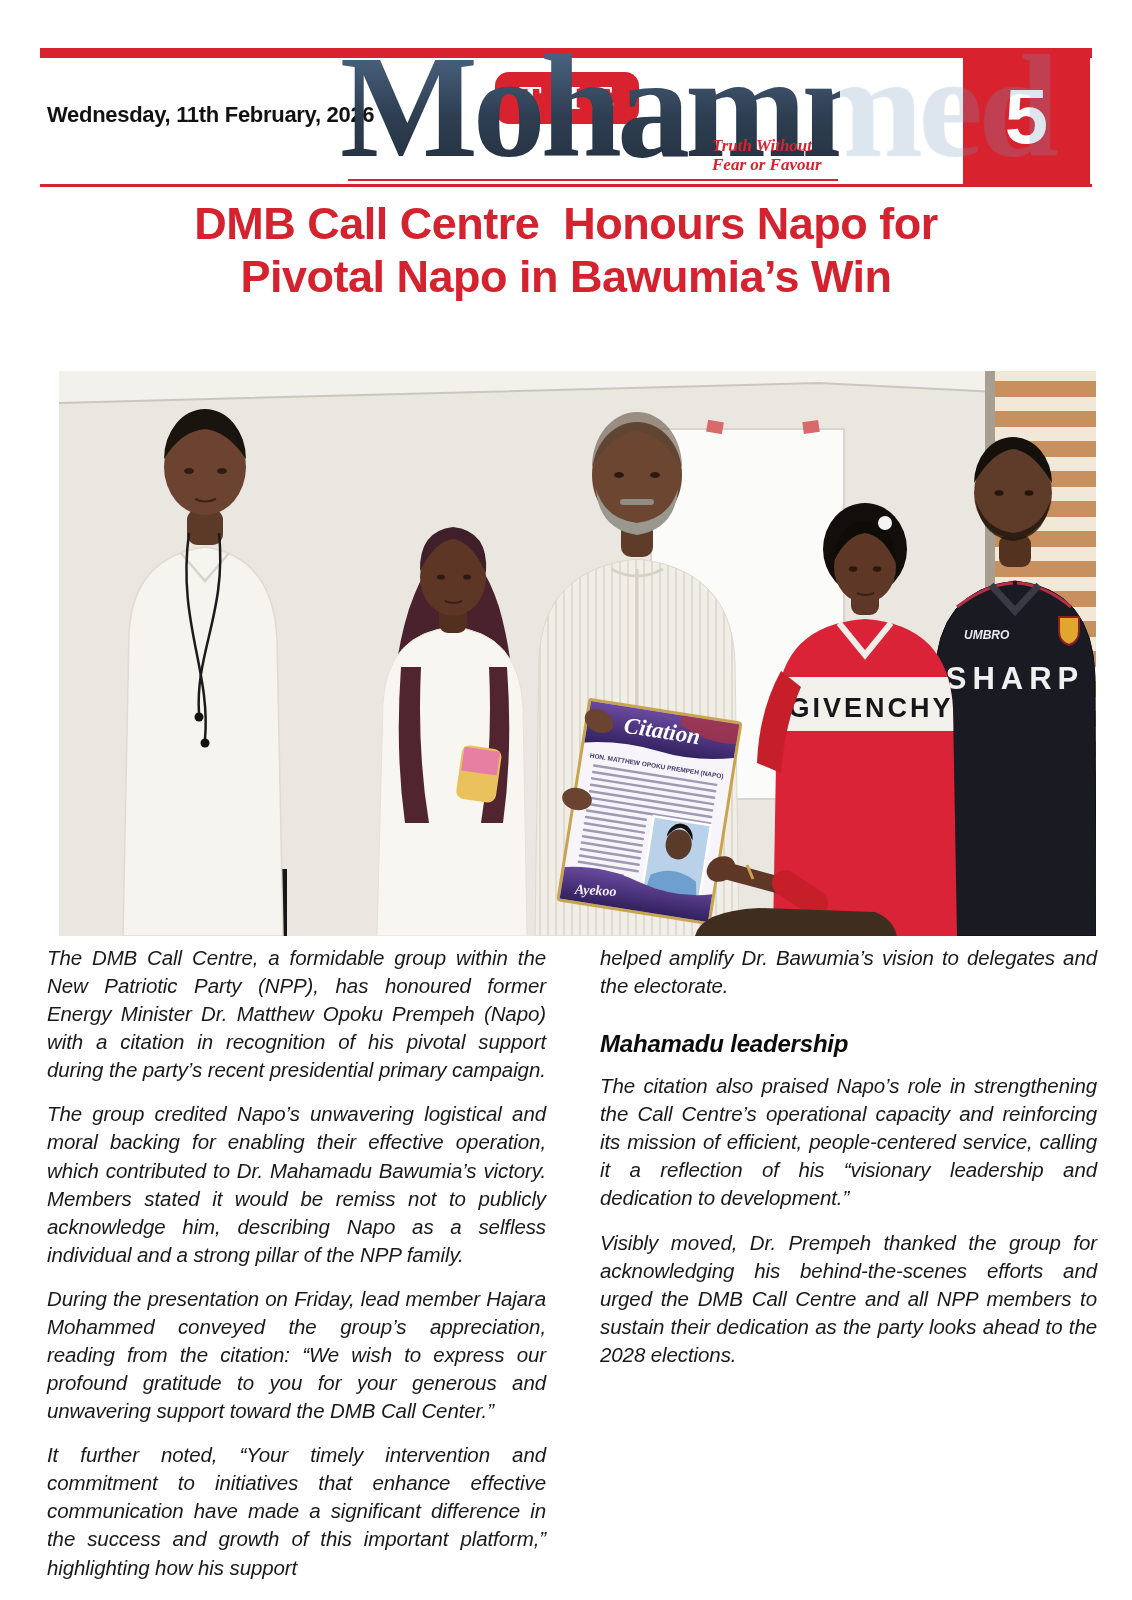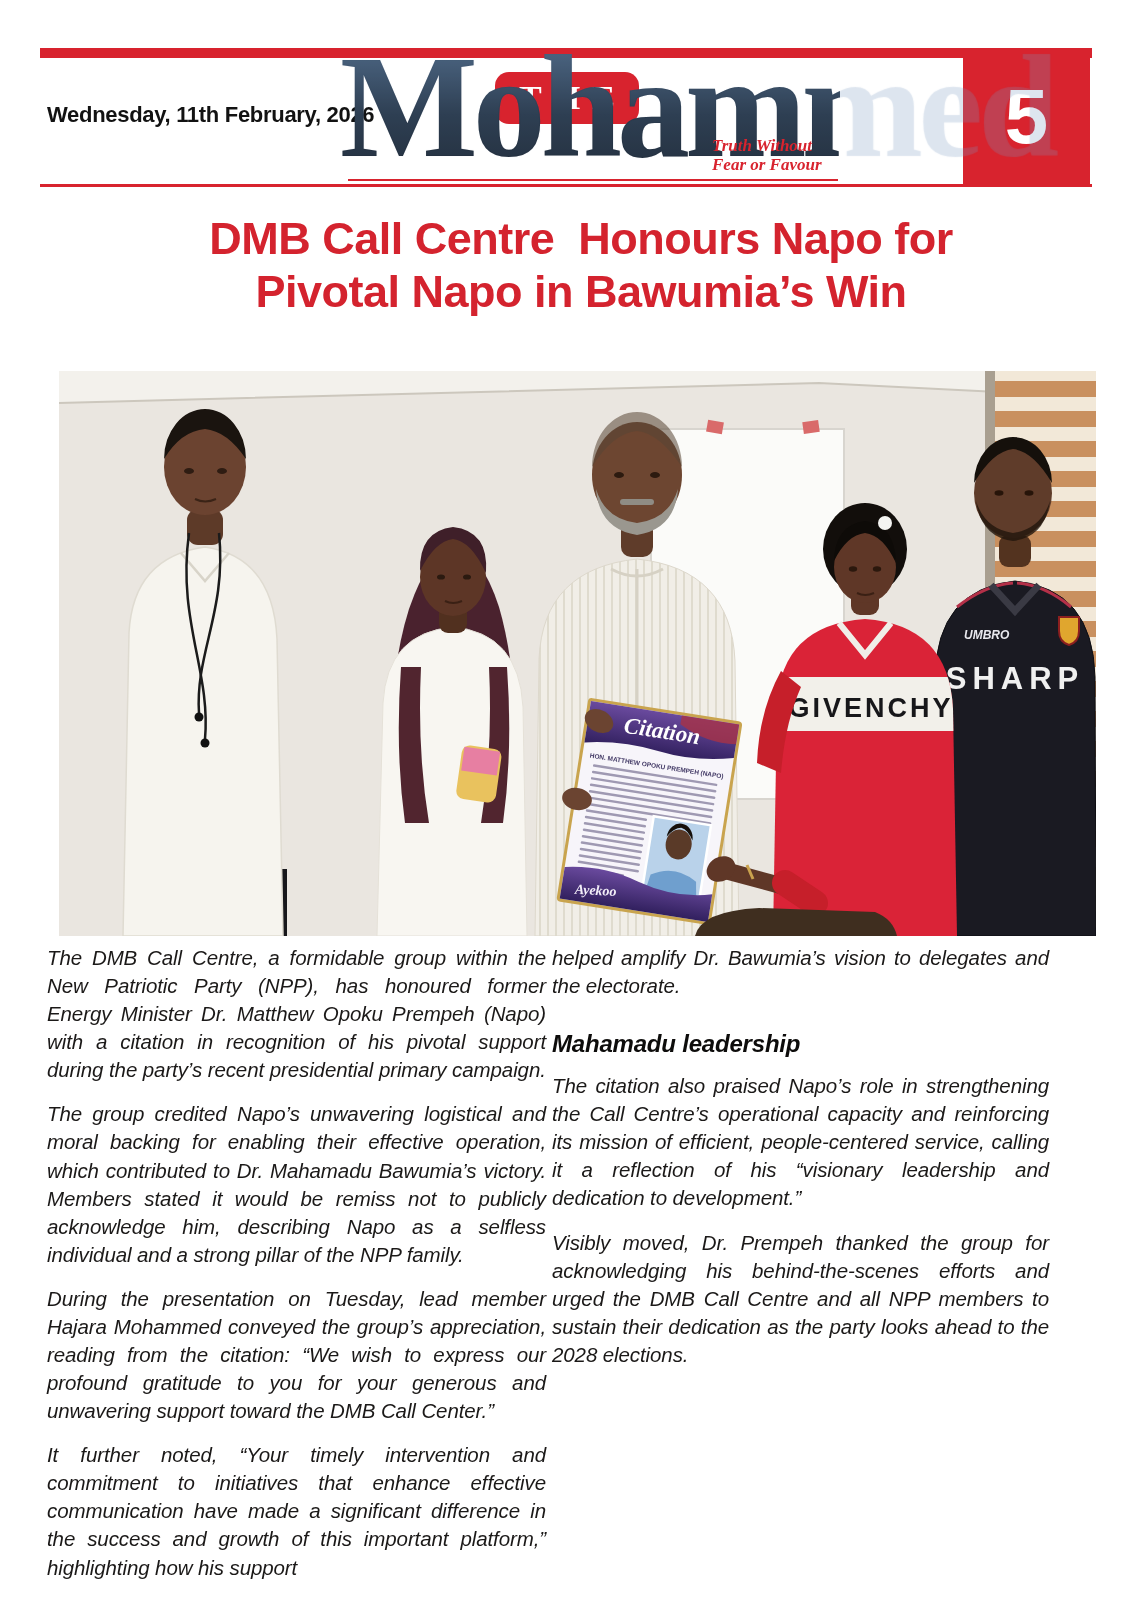--- a/index.html
+++ b/index.html
@@ -21,31 +21,31 @@
            font-family:"Liberation Serif",serif;font-weight:bold;font-size:146px;line-height:1;letter-spacing:-5px;
            color:#1b2836;background:linear-gradient(180deg,#46607c 0%,#16222f 55%,#070c12 100%);
            -webkit-background-clip:text;background-clip:text;-webkit-text-fill-color:transparent;
            text-shadow:0 0 1px rgba(120,150,190,0.25);}
   .tagline{position:absolute;left:372px;top:88px;width:120px;z-index:3;color:#d8232e;
            font-family:"Liberation Serif",serif;font-style:italic;font-weight:bold;font-size:17px;
            line-height:1.12;text-align:left;}
   .mast-underline{position:absolute;left:8px;top:131px;width:490px;height:2px;background:#d8232e;z-index:0;}
 
   
-  .headline{position:absolute;left:60px;top:198px;width:1012px;margin:15px;text-align:center;
+  .headline{position:absolute;left:60px;top:198px;width:1012px;margin:0;text-align:center;
             color:#d4232e;font-weight:bold;font-size:45px;line-height:1.17;letter-spacing:-0.5px;}
   .headline span{display:block;white-space:pre-wrap;}
 
   
   .photo{position:absolute;left:48px;top:360px;width:1037px;height:565px;margin:11px;overflow:hidden;background:#eae6e0;}
 
   
   .col{position:absolute;top:944px;font-style:italic;}
   .col1{left:47px;width:499px;}
-  .col2{left:552px;width:497px;}
+  .col2{left:600px;width:497px;}
   .col p{margin:0 0 16px 0;font-size:20.5px;line-height:1.37;text-align:justify;color:#1b1918;letter-spacing:-0.1px;}
   .col h2{margin:30px 0 14px 0;font-size:24px;color:#0d0c0b;letter-spacing:-0.2px;}
 </style>
 </head>
 <body>
 
 <div class="page">
 
   <div class="top-rule"></div>
   <div class="issue-date">Wednesday, 11th February, 2026</div>
@@ -247,21 +247,21 @@
         <ellipse cx="662" cy="498" rx="15" ry="12" fill="#5f3727" transform="rotate(-30 662 498)"></ellipse>
       </g>
 
       <path d="M636 565 Q642 540 700 537 L816 541 Q834 548 838 565 Z" fill="#3f2e1f"></path>
     </svg>
   </figure>
 
   <div class="col col1">
     <p>The DMB Call Centre, a formidable group within the New Patriotic Party (NPP), has honoured former Energy Minister Dr. Matthew Opoku Prempeh (Napo) with a citation in recognition of his pivotal support during the party’s recent presidential primary campaign.</p>
     <p>The group credited Napo’s unwavering logistical and moral backing for enabling their effective operation, which contributed to Dr. Mahamadu Bawumia’s victory. Members stated it would be remiss not to publicly acknowledge him, describing Napo as a selfless individual and a strong pillar of the NPP family.</p>
-    <p>During the presentation on Tuesday, lead member Hajara Mohammed conveyed the group’s appreciation, reading from the citation: “We wish to express our profound gratitude to you for your generous and unwavering support toward the DMB Call Center.”</p>
+    <p>During the presentation on Friday, lead member Hajara Mohammed conveyed the group’s appreciation, reading from the citation: “We wish to express our profound gratitude to you for your generous and unwavering support toward the DMB Call Center.”</p>
     <p>It further noted, “Your timely intervention and commitment to initiatives that enhance effective communication have made a significant difference in the success and growth of this important platform,” highlighting how his support</p>
   </div>
 
   <div class="col col2">
     <p>helped amplify Dr. Bawumia’s vision to delegates and the electorate.</p>
     <h2>Mahamadu leadership</h2>
     <p>The citation also praised Napo’s role in strengthening the Call Centre’s operational capacity and reinforcing its mission of efficient, people-centered service, calling it a reflection of his “visionary leadership and dedication to development.”</p>
     <p>Visibly moved, Dr. Prempeh thanked the group for acknowledging his behind-the-scenes efforts and urged the DMB Call Centre and all NPP members to sustain their dedication as the party looks ahead to the 2028 elections.</p>
   </div>
 

